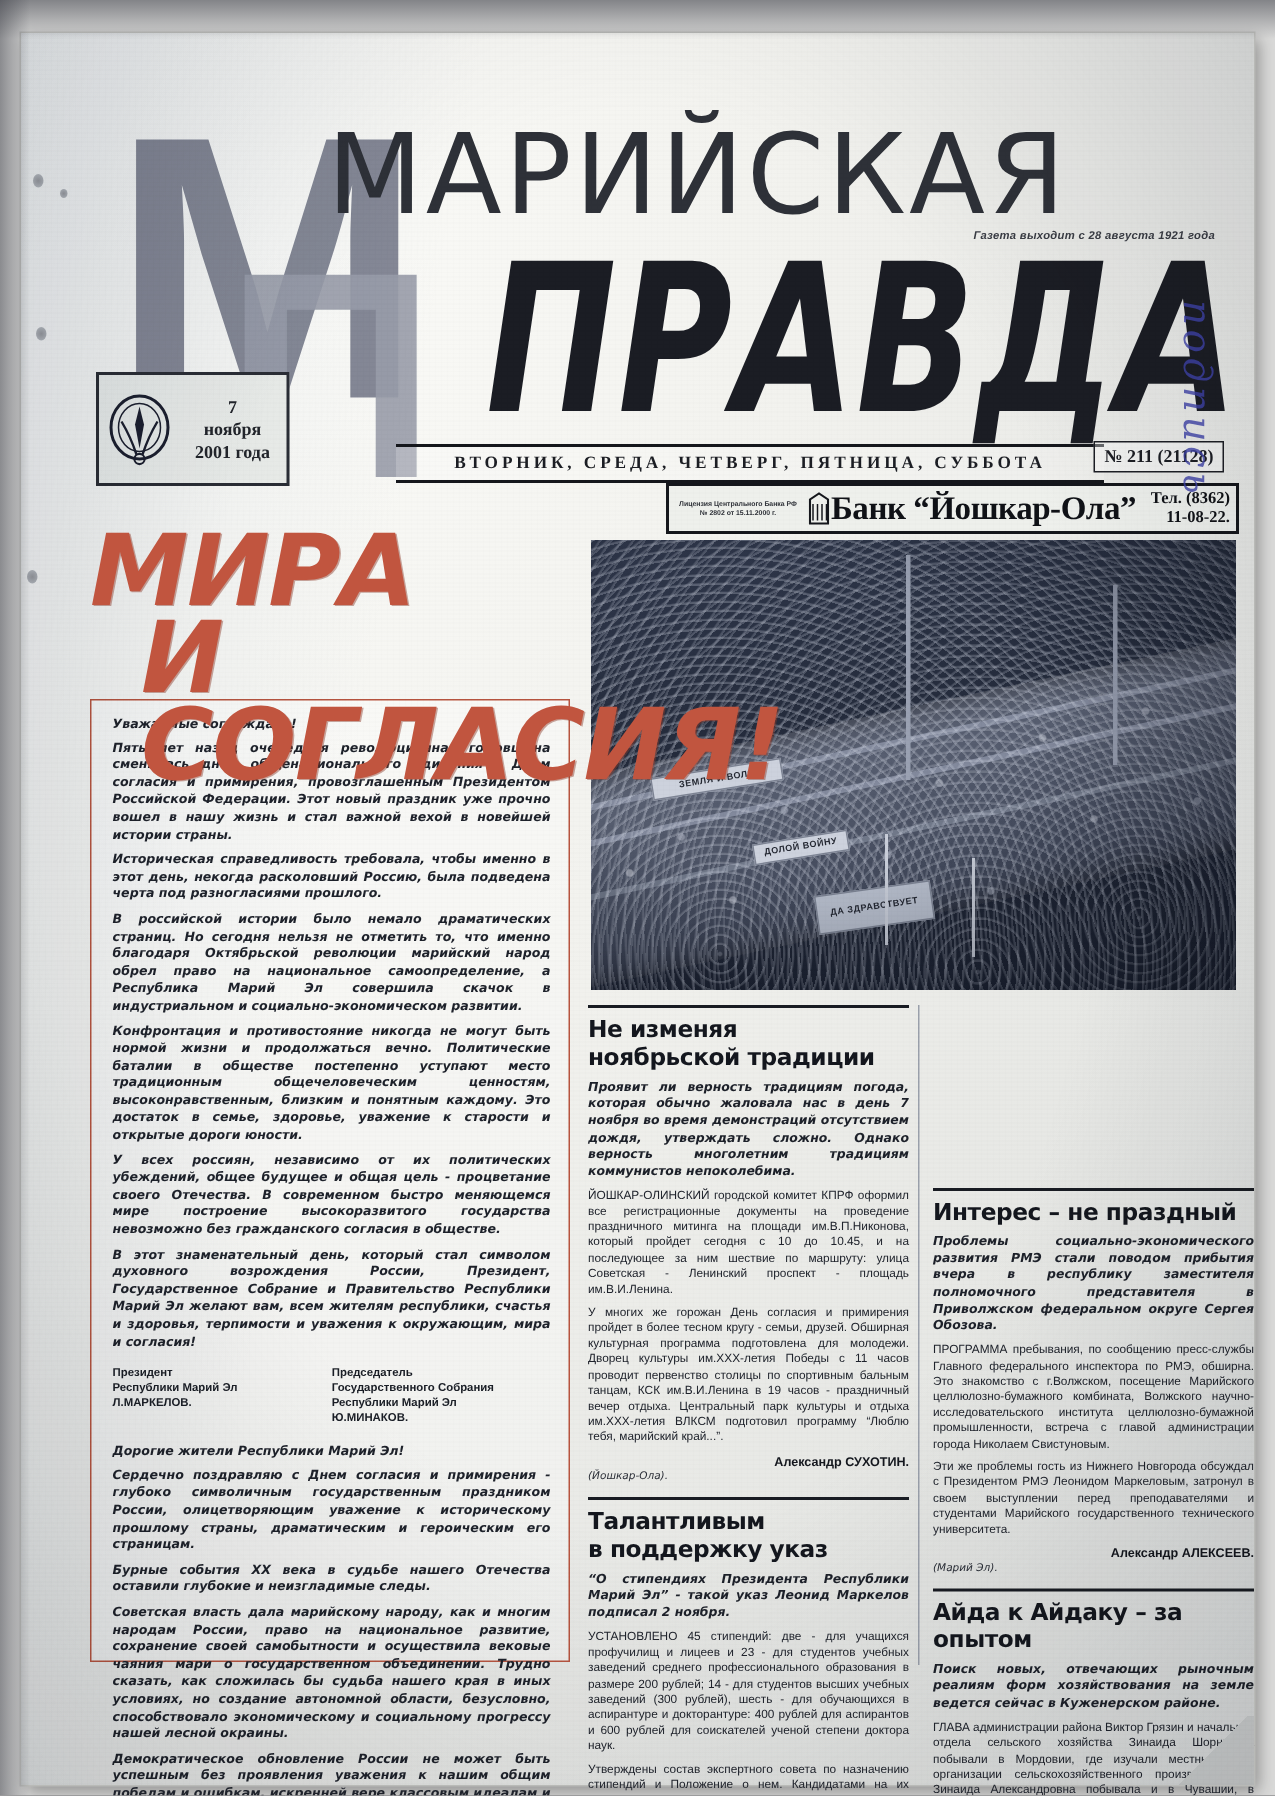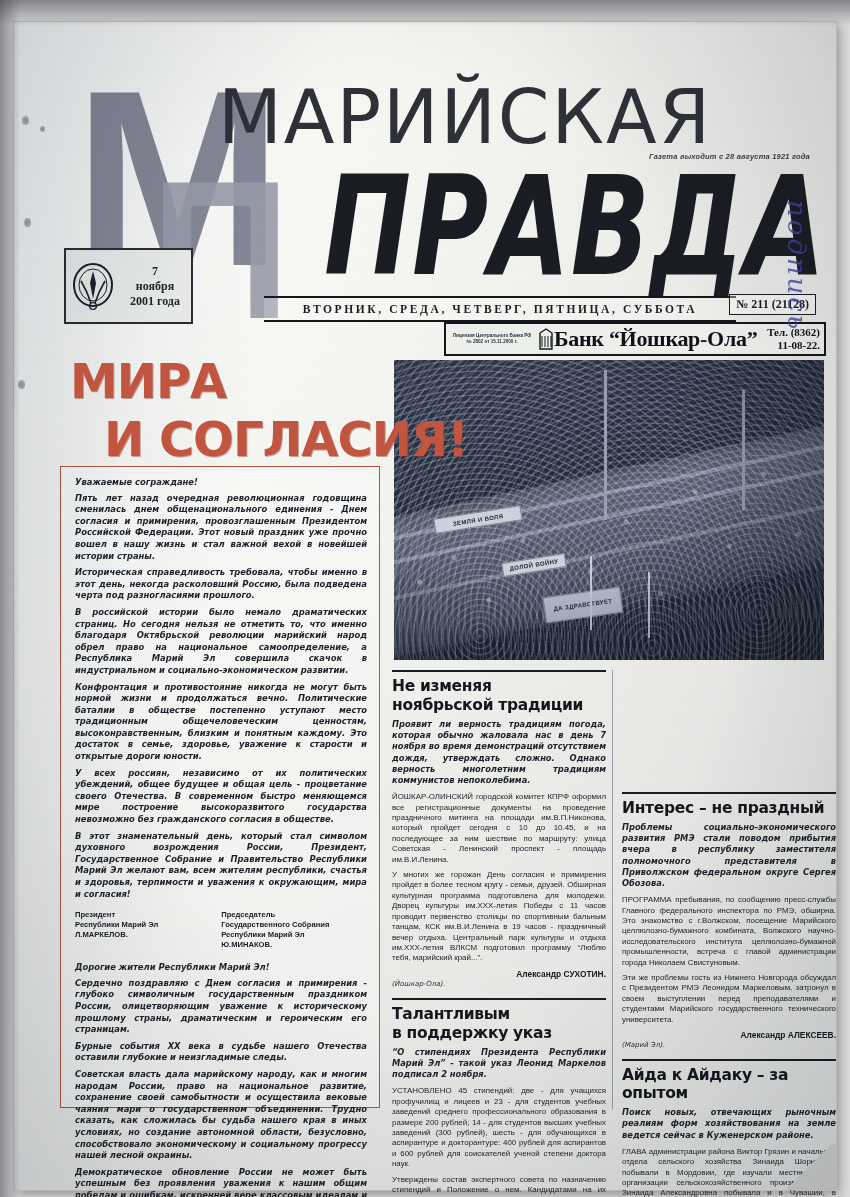--- a/index.html
+++ b/index.html
@@ -62,23 +62,23 @@
      overflow:hidden;}
   .lic{font-size:4.6px;line-height:6px;color:#30333a;padding:0 4px;width:84px;
      text-align:center;font-weight:700;}
   .bankglyph{width:16px;height:24px;flex:0 0 auto;}
   .bankname{font-family:"Liberation Serif",serif;font-weight:700;font-size:22px;
      color:#101217;white-space:nowrap;letter-spacing:-.3px;}
   .banktel{font-family:"Liberation Serif",serif;font-weight:700;font-size:11px;
      line-height:13px;color:#101217;margin-left:auto;padding-right:4px;text-align:right;}
 
   
-  #bighead{position:absolute;left:56px;top:330px;width:510px;z-index:6;
-     font-family:"DejaVu Sans",sans-serif;font-weight:700;
-     color:#c1553f;font-size:48px;line-height:58px;letter-spacing:-1px;
+  #bighead{position:absolute;left:46px;top:330px;width:510px;z-index:6;
+     font-family:"DejaVu Sans",sans-serif;font-weight:700;font-style:italic;
+     color:#c1553f;font-size:66px;line-height:58px;letter-spacing:-1px;
      text-shadow:1px 1px 0 rgba(140,60,45,.45);}
   #bighead .l2{padding-left:34px;display:block;}
 
   
   #photo{position:absolute;left:380px;top:338px;width:430px;height:300px;
      background:#2b3040;overflow:hidden;}
   .ph-sky{position:absolute;inset:0;
      background:linear-gradient(170deg,#30384c 0%,#232a3a 45%,#1b2130 100%);}
   .ph-road{position:absolute;left:-10%;top:36%;width:130%;height:46%;
      background:linear-gradient(180deg,#5e6577,#3b4254);transform:rotate(-12deg);

